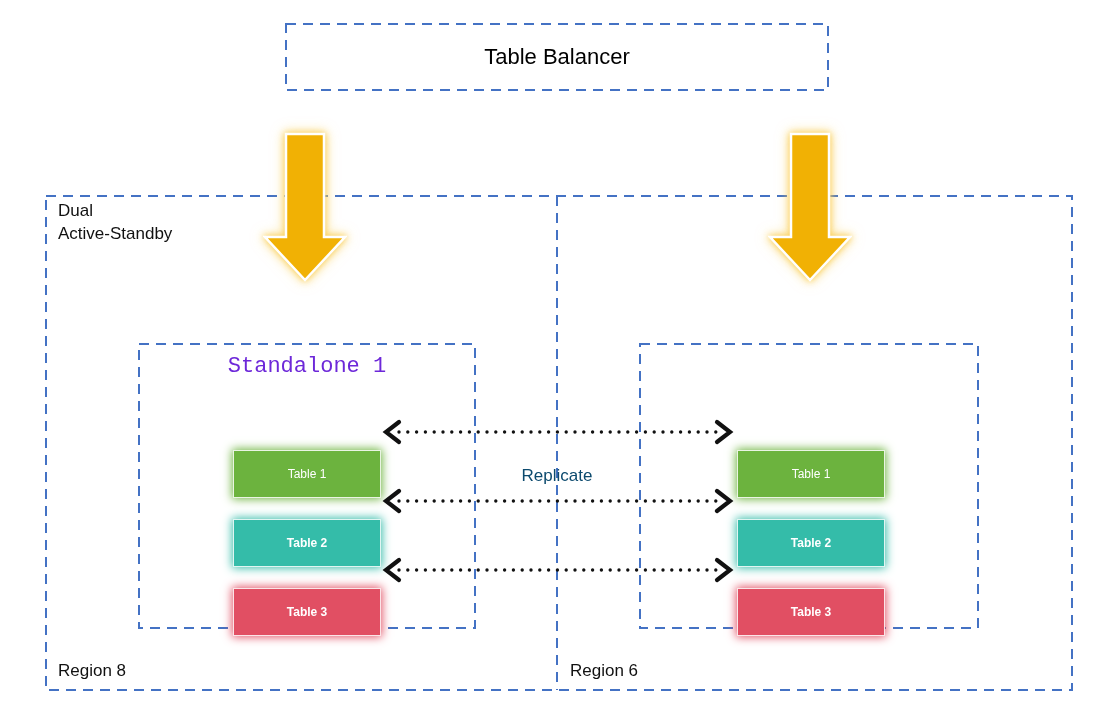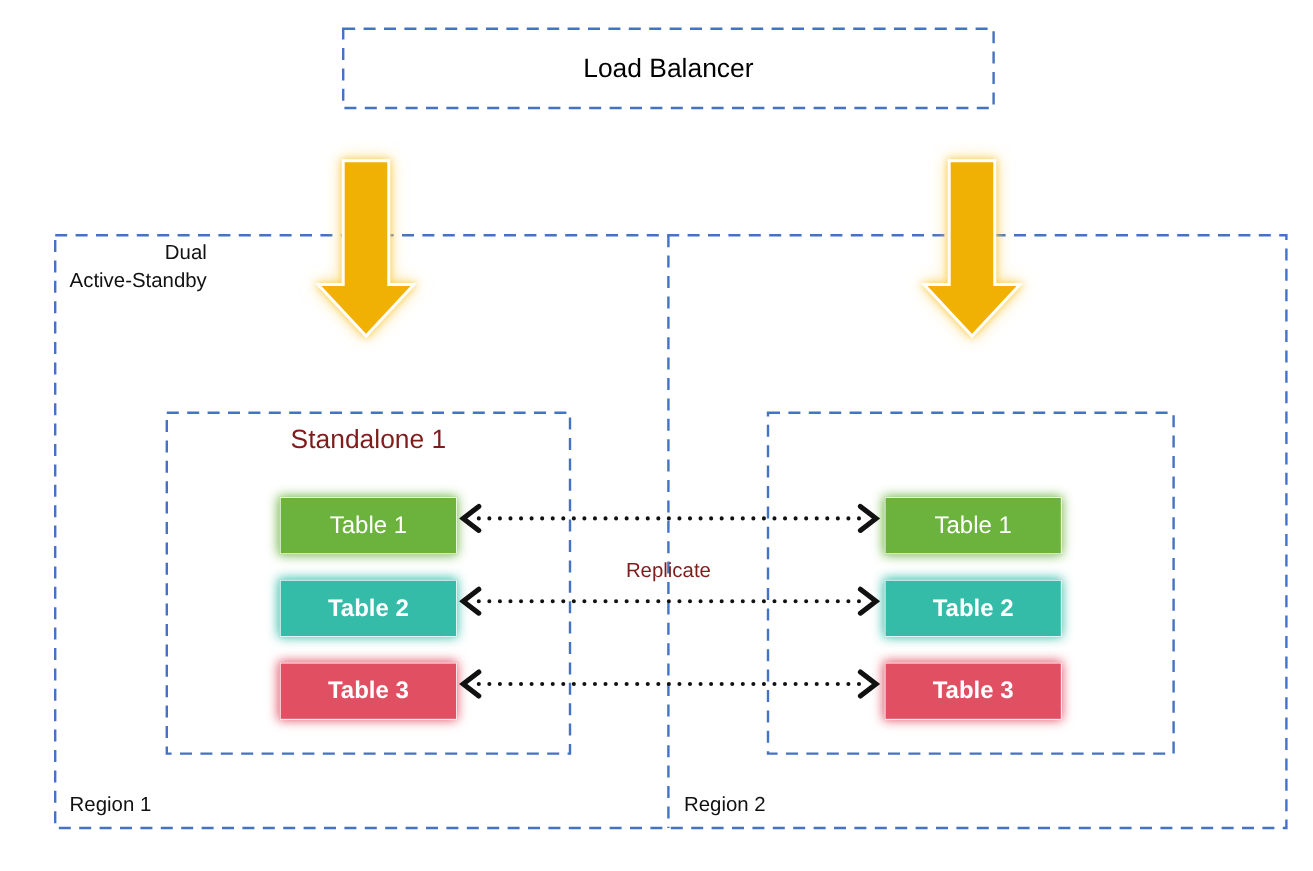--- a/index.html
+++ b/index.html
@@ -47,40 +47,41 @@
     fill: var(--arrow-gold, #F1B104);
     stroke: #ffffff;
     stroke-width: 2.5;
   }
   .group-label {
     position: absolute;
     left: 58px; top: 199px;
     font-size: 17px;
     line-height: 23px;
     color: #111;
-    text-align: right;
   }
   .standalone-title {
     position: absolute;
     top: 352px;
     height: 28px;
     display: flex; align-items: center; justify-content: center;
     font-size: 22px;
-    color: #7f1d1d;
+    color: #6d28d9;
+    font-family: Liberation Mono, monospace;
   }
   .standalone-title.s1 { left: 139px; width: 336px; }
   .standalone-title.s2 { left: 640px; width: 338px; }
   .tbl {
     position: absolute;
     width: 148px; height: 48px;
     display: flex; align-items: center; justify-content: center;
-    font-size: 20px;
+    font-size: 12px;
     color: #ffffff;
     border: 1px solid rgba(255,255,255,0.85);
     box-sizing: border-box;
+    margin-top: 36px;
   }
   .tbl.col-left  { left: 233px; }
   .tbl.col-right { left: 737px; }
   .tbl.row-1 { top: 414px; }
   .tbl.row-2 { top: 483px; }
   .tbl.row-3 { top: 552px; }
   .tbl.green { background: var(--table-green, #6CB33E); box-shadow: 0 0 9px 1px var(--table-green, #6CB33E); }
   .tbl.teal  { background: var(--table-teal, #34BCA9);  box-shadow: 0 0 9px 1px var(--table-teal, #34BCA9); font-weight: bold; }
   .tbl.red   { background: var(--table-red, #E14F63);   box-shadow: 0 0 9px 1px var(--table-red, #E14F63); font-weight: bold; }
   .rep-arrow {
@@ -105,21 +106,21 @@
     stroke-linecap: round;
     stroke-linejoin: miter;
   }
   .replicate-label {
     position: absolute;
     left: 457px; top: 464px;
     width: 200px;
     text-align: center;
     font-size: 17px;
     line-height: 24px;
-    color: #7f1d1d;
+    color: #0c4a6e;
   }
   .region-label {
     position: absolute;
     top: 661px;
     font-size: 17px;
     line-height: 20px;
     color: #111;
   }
   .region-label.r1 { left: 58px; }
   .region-label.r2 { left: 570px; }
@@ -130,21 +131,21 @@
 <div class="canvas">
 
   <svg class="layer" viewBox="0 0 1094 726">
     <rect class="dash" x="286" y="24" width="542" height="66"></rect>
     <rect class="dash" x="46" y="196" width="1026" height="494"></rect>
     <line class="dash" x1="557" y1="196" x2="557" y2="690"></line>
     <rect class="dash" x="139" y="344" width="336" height="284"></rect>
     <rect class="dash" x="640" y="344" width="338" height="284"></rect>
   </svg>
 
-  <div class="lb-label">Load Balancer</div>
+  <div class="lb-label">Table Balancer</div>
 
   <svg class="gold-arrow left" viewBox="0 0 84 154">
     <polygon points="23,3 61,3 61,106 82,106 42,149 2,106 23,106"></polygon>
   </svg>
   <svg class="gold-arrow right" viewBox="0 0 84 154">
     <polygon points="23,3 61,3 61,106 82,106 42,149 2,106 23,106"></polygon>
   </svg>
 
   <div class="group-label">
     <div>Dual</div>
@@ -172,16 +173,16 @@
     <path class="head" d="M335 3 L348 13 L335 23"></path>
   </svg>
   <svg class="rep-arrow row-3" viewBox="0 0 352 26">
     <line class="dotline" x1="17" y1="13" x2="335" y2="13"></line>
     <path class="head" d="M17 3 L4 13 L17 23"></path>
     <path class="head" d="M335 3 L348 13 L335 23"></path>
   </svg>
 
   <div class="replicate-label">Replicate</div>
 
-  <div class="region-label r1">Region 1</div>
-  <div class="region-label r2">Region 2</div>
+  <div class="region-label r1">Region 8</div>
+  <div class="region-label r2">Region 6</div>
 
 </div>
 
 </body></html>

